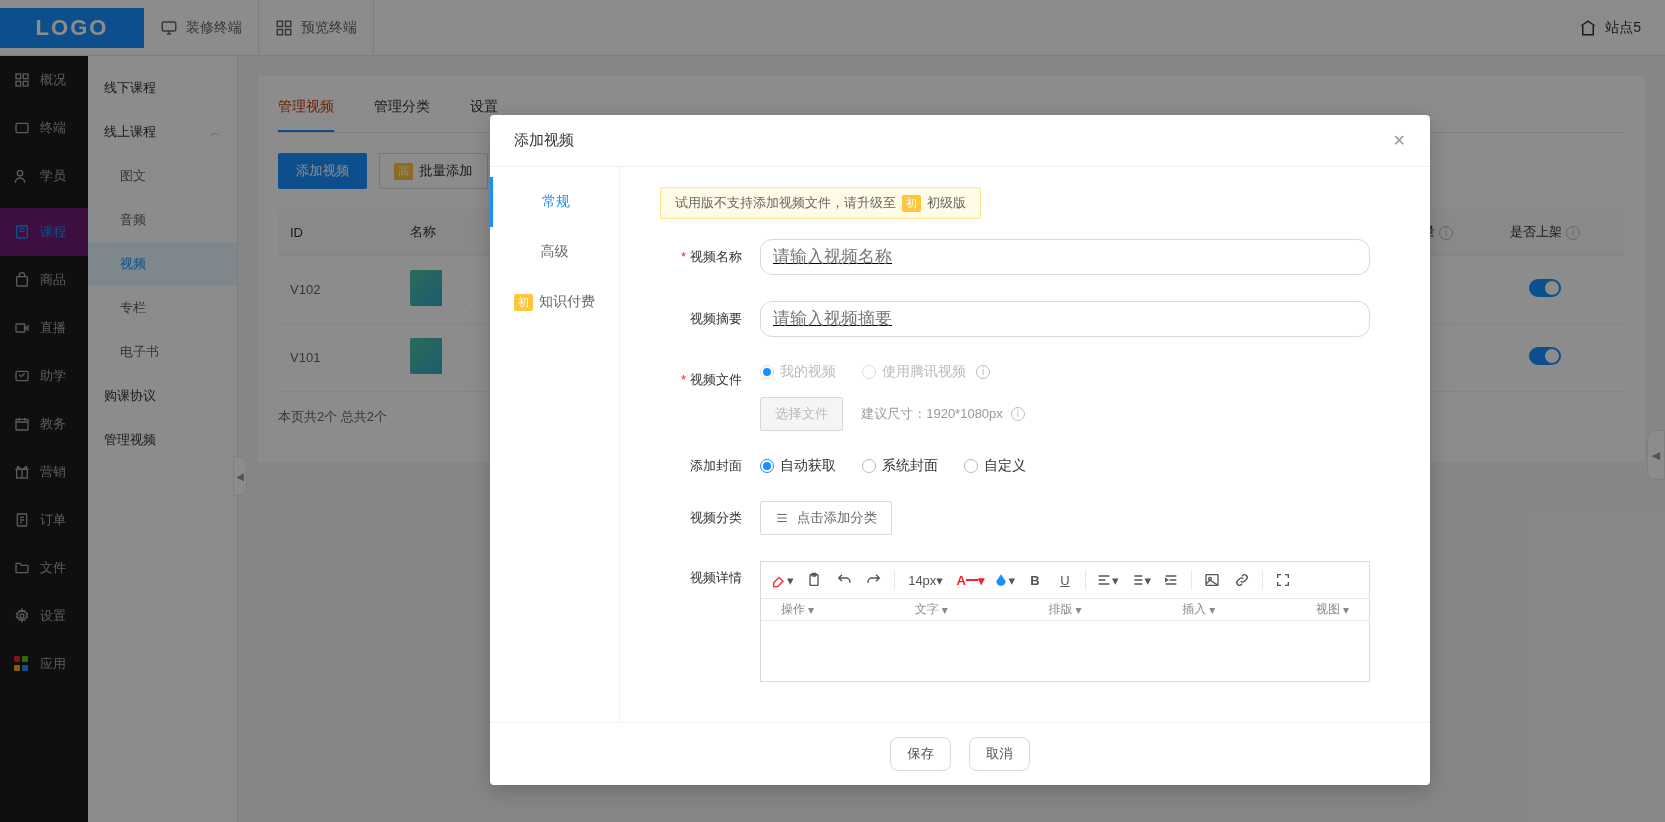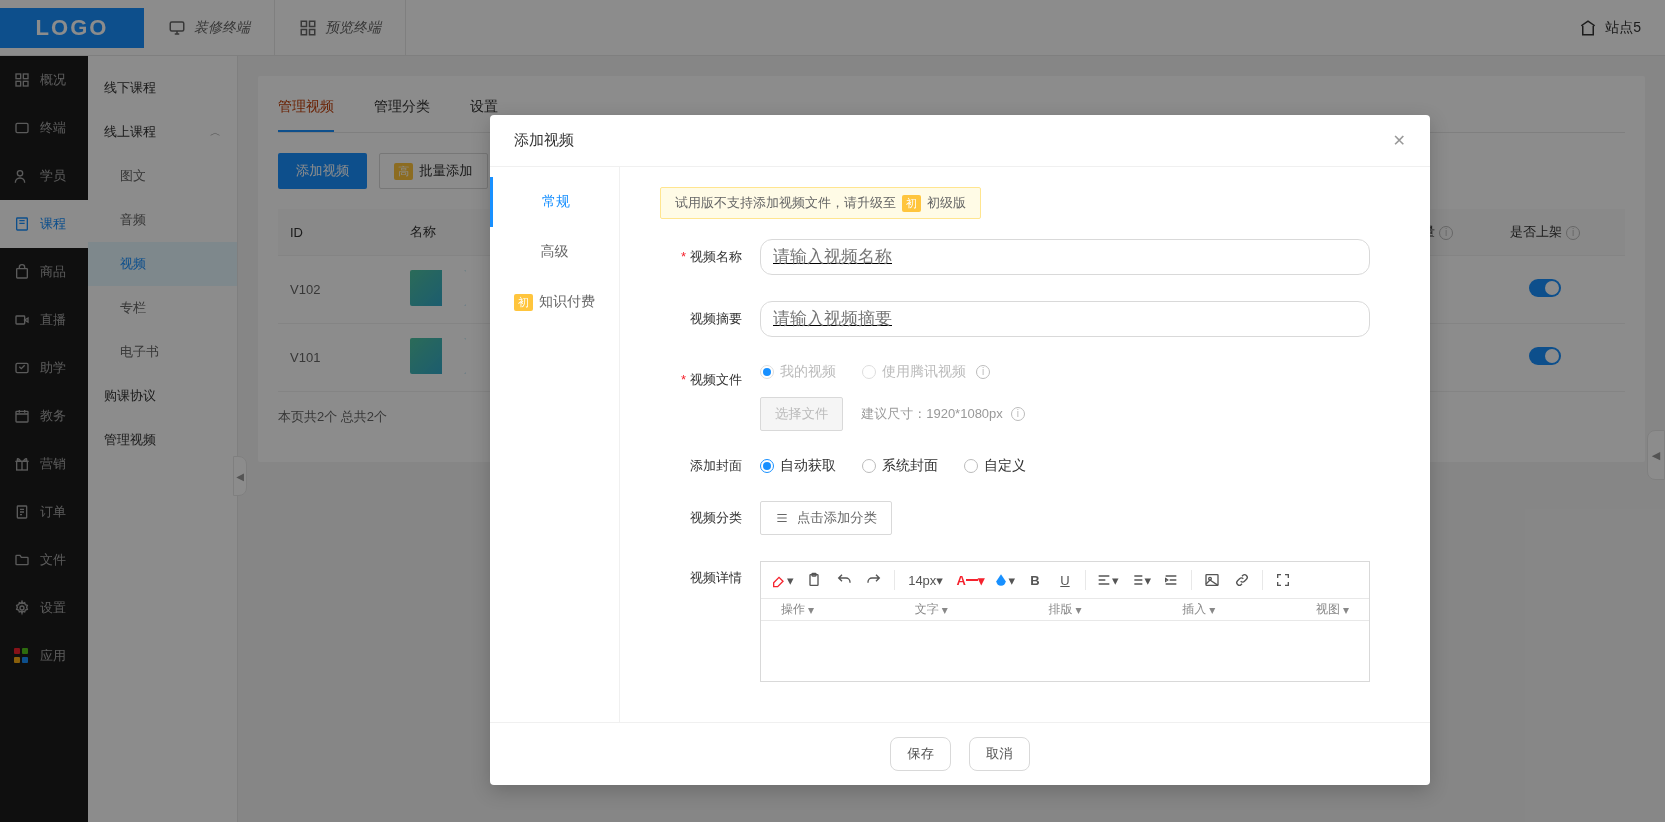--- a/index.html
+++ b/index.html
@@ -1,27 +1,27 @@
 <!DOCTYPE html>
 <html><head>
 <meta charset="utf-8">
 <style>
 * { box-sizing: border-box; margin: 0; padding: 0; }
 body { font-family: "Microsoft YaHei", "PingFang SC", sans-serif; font-size: 14px; color: #333; background: #f5f5f5; width: 1665px; height: 822px; overflow: hidden; position: relative; }
 
 
 .top-header { height: 56px; background: #fff; display: flex; align-items: center; border-bottom: 1px solid #e8e8e8; }
 .logo { width: 144px; height: 40px; background: #1890ff; color: #fff; font-size: 22px; font-weight: bold; display: flex; align-items: center; justify-content: center; letter-spacing: 2px; }
-.top-nav-item { padding: 0 24px; height: 56px; display: flex; align-items: center; gap: 8px; color: #666; border-right: 1px solid #e8e8e8; cursor: pointer; font-style: italic; }
+.top-nav-item { padding: 0 16px; height: 56px; display: flex; align-items: center; gap: 8px; color: #666; border-right: 1px solid #e8e8e8; cursor: pointer; }
 .top-right { margin-left: auto; padding: 0 24px; display: flex; align-items: center; gap: 8px; color: #333; cursor: pointer; }
 
 
 .left-sidebar { position: absolute; left: 0; top: 56px; width: 88px; bottom: 0; background: #1d1d1d; color: #a6a6a6; }
 .sidebar-item { height: 48px; display: flex; align-items: center; gap: 10px; padding-left: 14px; cursor: pointer; font-size: 13px; }
-.sidebar-item.active { background: #ffffff; color: #1890ff; }
+.sidebar-item.active { background: #701a75; color: #1890ff; margin-top: 8px; }
 .sidebar-item .icon { width: 16px; height: 16px; display: inline-block; }
 .app-icon-multi { display: inline-flex; flex-wrap: wrap; width: 16px; height: 16px; gap: 2px; }
 .app-dot { width: 6px; height: 6px; border-radius: 1px; }
 
 
 .sub-sidebar { position: absolute; left: 88px; top: 56px; width: 150px; bottom: 0; background: #fff; border-right: 1px solid #e8e8e8; padding-top: 10px; }
 .sub-item { height: 44px; display: flex; align-items: center; padding: 0 16px; cursor: pointer; color: #333; font-size: 13px; justify-content: space-between;}
 .sub-child { padding-left: 32px; justify-content: flex-start; color: #666; }
 .sub-child.active { background: #e6f7ff; color: #1890ff; }
 .handle-collapse { position: absolute; right: -10px; top: 400px; width: 14px; height: 40px; background: #fff; border: 1px solid #e8e8e8; border-radius: 0 8px 8px 0; display:flex; align-items:center; justify-content:center; cursor:pointer; font-size:10px; color:#999;}

